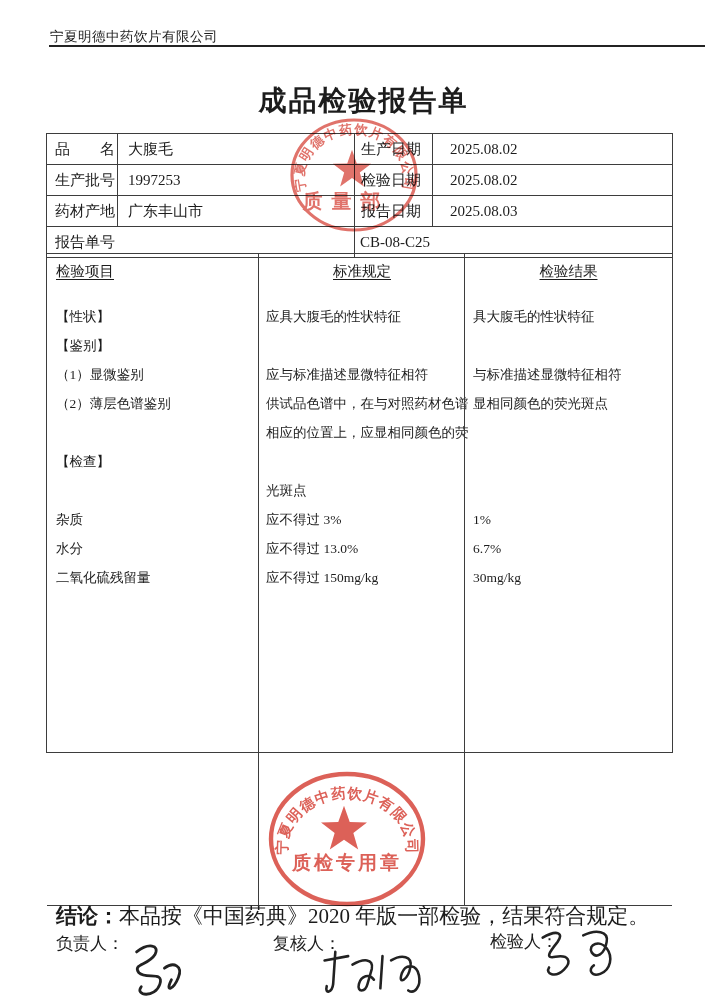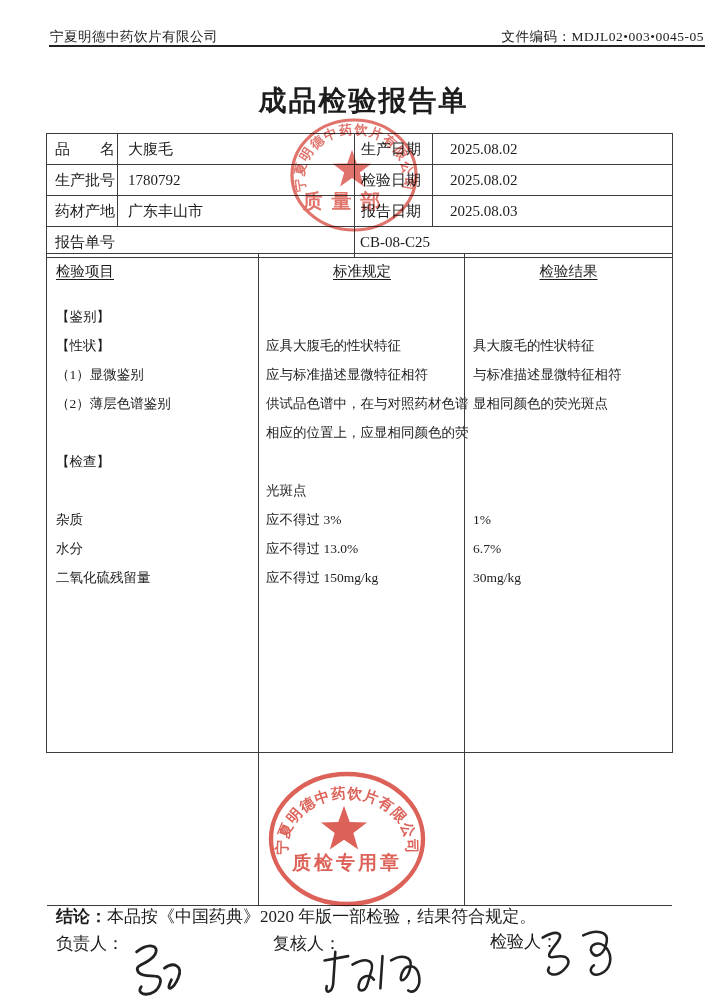--- a/index.html
+++ b/index.html
@@ -39,54 +39,53 @@
   .mheader{display:flex;padding-top:8px;height:48px;box-sizing:border-box;font-size:14.5px;}
   .mh{text-decoration:underline;text-underline-offset:3px;}
   .mh1{width:212px;padding-left:9px;box-sizing:border-box;}
   .mh2{width:206px;text-align:center;}
   .mh3{flex:1;text-align:center;}
   .mline{display:flex;height:29px;line-height:29px;font-size:13.5px;white-space:nowrap;}
   .mc1{width:212px;padding-left:9px;box-sizing:border-box;overflow:visible;}
   .mc2{width:206px;padding-left:7px;box-sizing:border-box;overflow:visible;}
   .mc3{flex:1;padding-left:8px;overflow:visible;}
   .conclusion-row{height:22px;border-top:1px solid #3d3d3d;box-sizing:border-box;
-    line-height:21px;font-size:17px;padding-left:9px;white-space:nowrap;}
+    line-height:21px;font-size:21px;padding-left:9px;white-space:nowrap;}
   .conclusion-row b{font-weight:bold;}
 
   
   .sig-label{font-size:17px;white-space:nowrap;}
   .sig svg{display:block;}
 
   
   .stamp{mix-blend-mode:multiply;pointer-events:none;}
   .stamp-top{opacity:.78;}
   .stamp-bottom{opacity:.88;}
 </style>
 </head>
 <body>
 
 <div class="page">
 
   <div class="abs doc-header">
     <span>宁夏明德中药饮片有限公司</span>
-    <span>文件编码：MDJL02•003•0045-05</span>
   </div>
   <div class="abs header-rule"></div>
   <div class="abs doc-title">成品检验报告单</div>
 
   <div class="abs info-table">
     <div class="irow">
       <div class="ic w1">品　　名</div>
       <div class="ic w2">大腹毛</div>
       <div class="ic w3">生产日期</div>
       <div class="ic w4 last">2025.08.02</div>
     </div>
     <div class="irow">
       <div class="ic w1">生产批号</div>
-      <div class="ic w2">1780792</div>
+      <div class="ic w2">1997253</div>
       <div class="ic w3">检验日期</div>
       <div class="ic w4 last">2025.08.02</div>
     </div>
     <div class="irow">
       <div class="ic w1">药材产地</div>
       <div class="ic w2">广东丰山市</div>
       <div class="ic w3">报告日期</div>
       <div class="ic w4 last">2025.08.03</div>
     </div>
     <div class="irow">
@@ -99,28 +98,28 @@
     <div class="tbody">
       <div class="vline v1"></div>
       <div class="vline v2"></div>
       <div class="mheader">
         <div class="mh1"><span class="mh">检验项目</span></div>
         <div class="mh2"><span class="mh">标准规定</span></div>
         <div class="mh3"><span class="mh">检验结果</span></div>
       </div>
 
       <div class="mline">
-        <div class="mc1">【鉴别】</div>
-        <div class="mc2"></div>
-        <div class="mc3"></div>
-      </div>
-      <div class="mline">
         <div class="mc1">【性状】</div>
         <div class="mc2">应具大腹毛的性状特征</div>
         <div class="mc3">具大腹毛的性状特征</div>
+      </div>
+      <div class="mline">
+        <div class="mc1">【鉴别】</div>
+        <div class="mc2"></div>
+        <div class="mc3"></div>
       </div>
       <div class="mline">
         <div class="mc1">（1）显微鉴别</div>
         <div class="mc2">应与标准描述显微特征相符</div>
         <div class="mc3">与标准描述显微特征相符</div>
       </div>
       <div class="mline">
         <div class="mc1">（2）薄层色谱鉴别</div>
         <div class="mc2">供试品色谱中，在与对照药材色谱</div>
         <div class="mc3">显相同颜色的荧光斑点</div>

